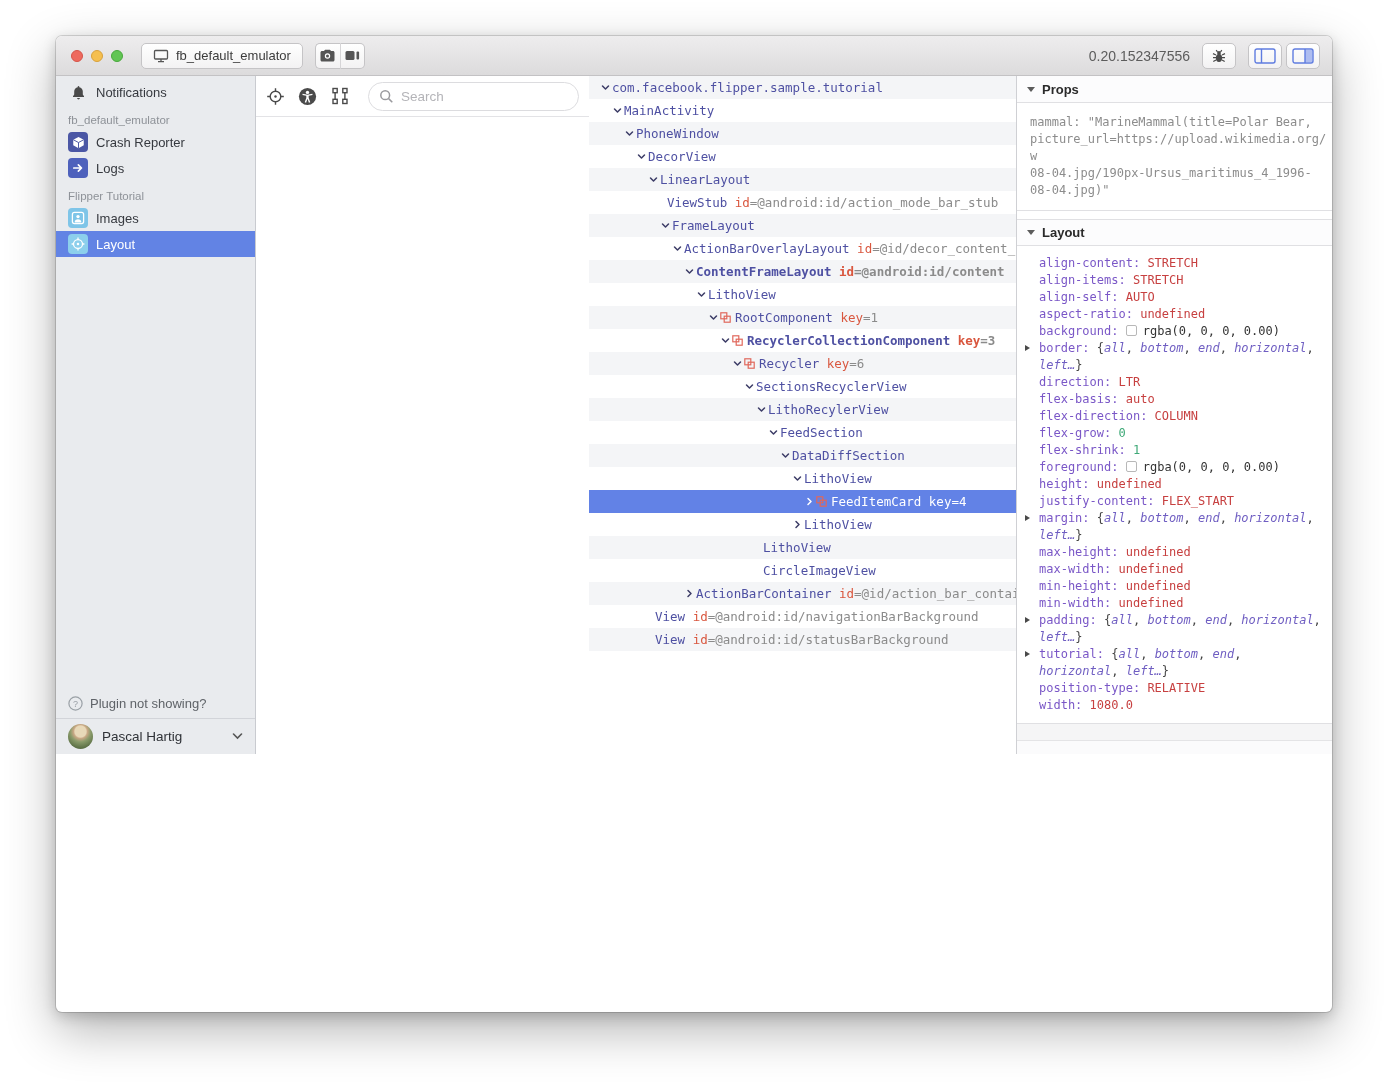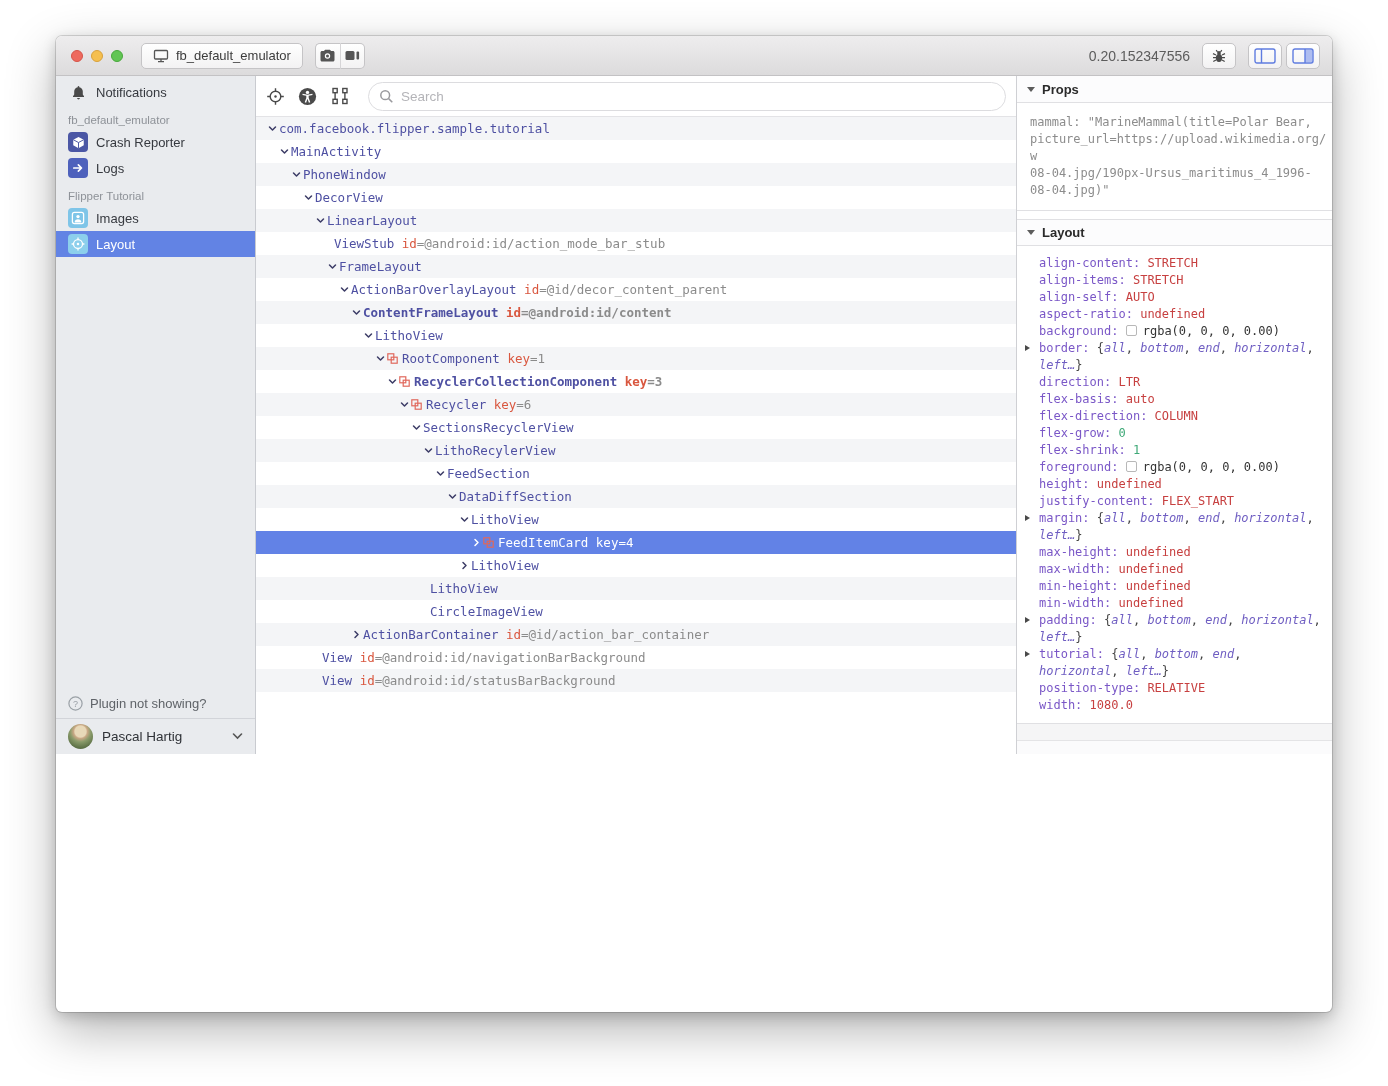--- a/index.html
+++ b/index.html
@@ -34,21 +34,21 @@
   .sb-item .pic{ width:20px; height:20px; border-radius:4px; display:flex; align-items:center; justify-content:center; flex:none; }
   .sb-item.selected{ background:#6283e4; color:#fff; }
   .sb-label{ height:24px; display:flex; align-items:flex-end; padding:0 12px 3px; font-size:11.5px; color:#8e9298; }
   .sb-spacer{ flex:1; }
   .sb-help{ height:30px; display:flex; align-items:center; gap:7px; padding:0 12px; font-size:13px; color:#5f6368; }
   .sb-user{ height:36px; border-top:1px solid #d2d4d9; display:flex; align-items:center; gap:9px; padding:0 12px; font-size:13.5px; color:#2f3237; }
   .avatar{ width:25px; height:25px; border-radius:50%; flex:none;
     background: radial-gradient(circle at 50% 30%, #e8d9b8 0 26%, #caa886 32%, #8a9b6a 48%, #5f7348 75%, #4c5c3a 100%); }
   .sb-user .chev{ margin-left:auto; display:flex; }
   
-  .treewrap{ flex:1; background:#fff; display:flex; flex-direction:column; min-width:0; }
+  .treewrap{ flex:1; background:#fff; display:flex; flex-direction:row; min-width:0; }
   .tree-toolbar{ height:41px; border-bottom:1px solid #e3e3e6; display:flex; align-items:center; padding:0 10px; gap:13px; }
   .search{ flex:1; height:29px; border:1px solid #dcdcdf; border-radius:15px; position:relative; display:flex; align-items:center; background:#fff; margin-left:5px; }
   .search svg{ position:absolute; left:10px; }
   .search input{ border:none; outline:none; background:transparent; width:100%; padding-left:32px; font-size:13.5px; color:#333; font-family:"Liberation Sans",sans-serif; }
   .search input::placeholder{ color:#b4b4b8; }
   .tree{ flex:1; overflow:hidden; font-family:"DejaVu Sans Mono",monospace; font-size:12.5px; }
   .trow{ height:23px; display:flex; align-items:center; white-space:nowrap; }
   .trow.stripe{ background:#f4f5f7; }
   .trow.selected{ background:#6282e6; }
   .trow .chev{ width:13px; flex:none; display:flex; align-items:center; justify-content:center; color:#3c3c66; }

